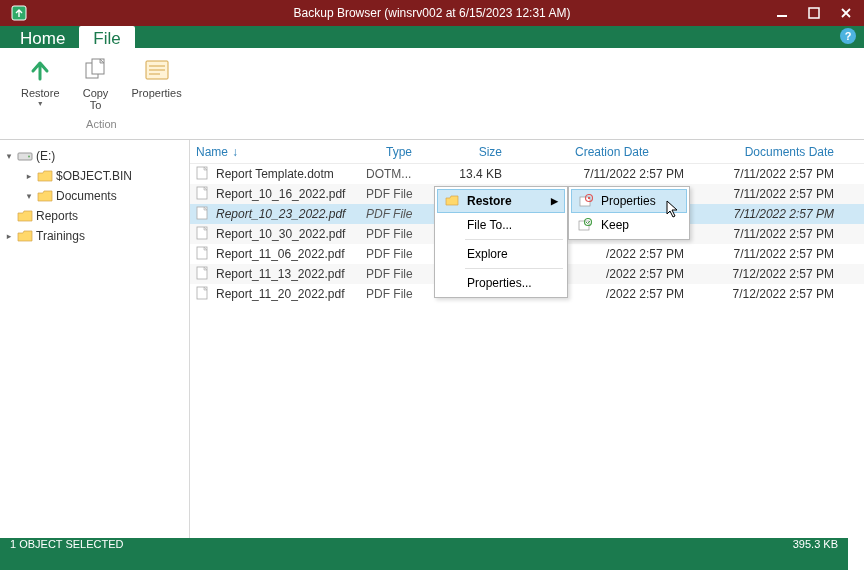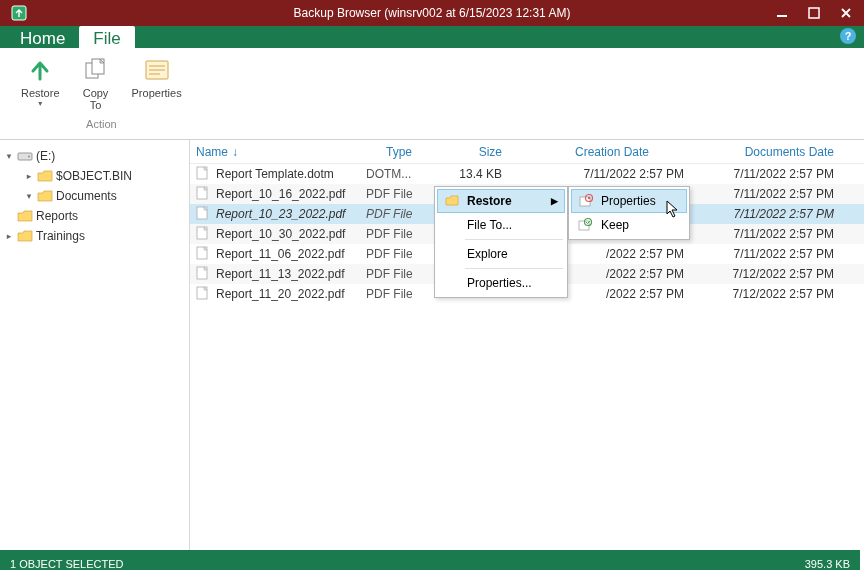--- a/index.html
+++ b/index.html
@@ -60,21 +60,21 @@
 .ctx-icon { position:absolute; left:6px; width:16px; height:16px; display:flex; align-items:center; justify-content:center; }
 .ctx-sep { height:1px; background:#e0e0e0; margin:2px 2px 2px 28px; }
 
 .sub-menu { position:absolute; top:46px; left:378px; width:122px; background:#fff; border:1px solid #b8b8b8; box-shadow:2px 2px 4px rgba(0,0,0,0.15); font-size:12px; z-index:11; padding:2px; }
 .sub-item { height:24px; display:flex; align-items:center; padding-left:30px; position:relative; cursor:pointer; }
 .sub-item.highlight { background:#cfe8f6; border:1px solid #8fcaea; padding-left:29px; }
 .sub-item .ctx-icon { position:absolute; left:6px; }
 
 .cursor { position:absolute; top:60px; left:476px; z-index:20; pointer-events:none; }
 
-.statusbar { position:absolute; bottom:0; left:0; right:4px; height:20px; background:#1b7a4e; color:#fff; font-size:11px; display:flex; align-items:flex-end; padding:0 10px; justify-content:space-between; }
+.statusbar { position:absolute; bottom:0; left:0; right:16px; height:32px; background:#1b7a4e; color:#fff; font-size:11px; display:flex; align-items:flex-start; padding:0 10px; justify-content:space-between; }
 
 svg { display:block; }
 </style>
 </head>
 <body>
 
 <div class="titlebar">
   <div class="app-icon">
     <svg width="16" height="16">
         <rect x="1" y="1" width="14" height="14" rx="2" fill="#2fa968" stroke="#fff" stroke-width="1"></rect>

